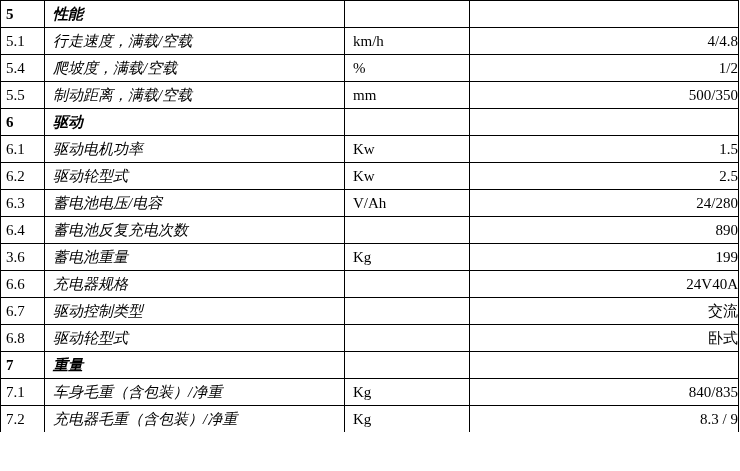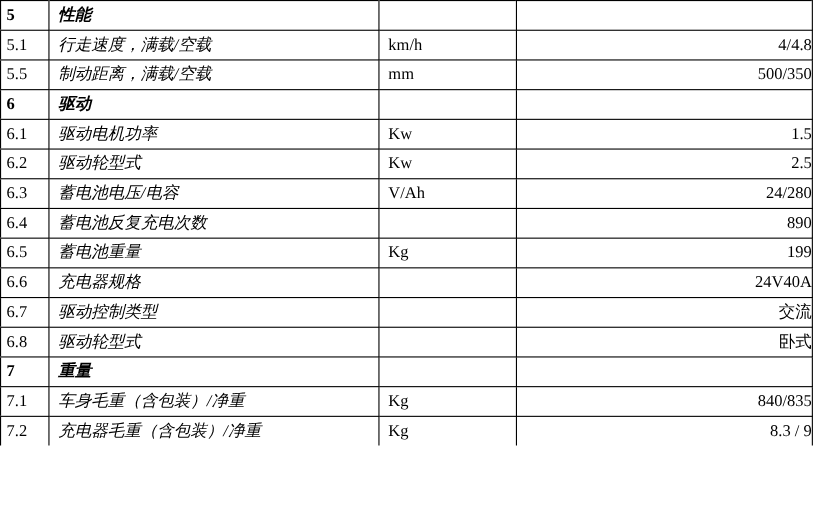--- a/index.html
+++ b/index.html
@@ -77,20 +77,26 @@
         <td class="unit"></td>
         <td class="value"></td>
       </tr>
       <tr>
         <td class="num">5.1</td>
         <td class="name">行走速度，满载/空载</td>
         <td class="unit">km/h</td>
         <td class="value">4/4.8</td>
       </tr>
       <tr>
+        <td class="num">5.4</td>
+        <td class="name">爬坡度，满载/空载</td>
+        <td class="unit">%</td>
+        <td class="value">1/2</td>
+      </tr>
+      <tr>
         <td class="num">5.5</td>
         <td class="name">制动距离，满载/空载</td>
         <td class="unit">mm</td>
         <td class="value">500/350</td>
       </tr>
       <tr class="section">
         <td class="num">6</td>
         <td class="name">驱动</td>
         <td class="unit"></td>
         <td class="value"></td>
@@ -113,21 +119,21 @@
         <td class="unit">V/Ah</td>
         <td class="value">24/280</td>
       </tr>
       <tr>
         <td class="num">6.4</td>
         <td class="name">蓄电池反复充电次数</td>
         <td class="unit"></td>
         <td class="value">890</td>
       </tr>
       <tr>
-        <td class="num">6.5</td>
+        <td class="num">3.6</td>
         <td class="name">蓄电池重量</td>
         <td class="unit">Kg</td>
         <td class="value">199</td>
       </tr>
       <tr>
         <td class="num">6.6</td>
         <td class="name">充电器规格</td>
         <td class="unit"></td>
         <td class="value">24V40A</td>
       </tr>

